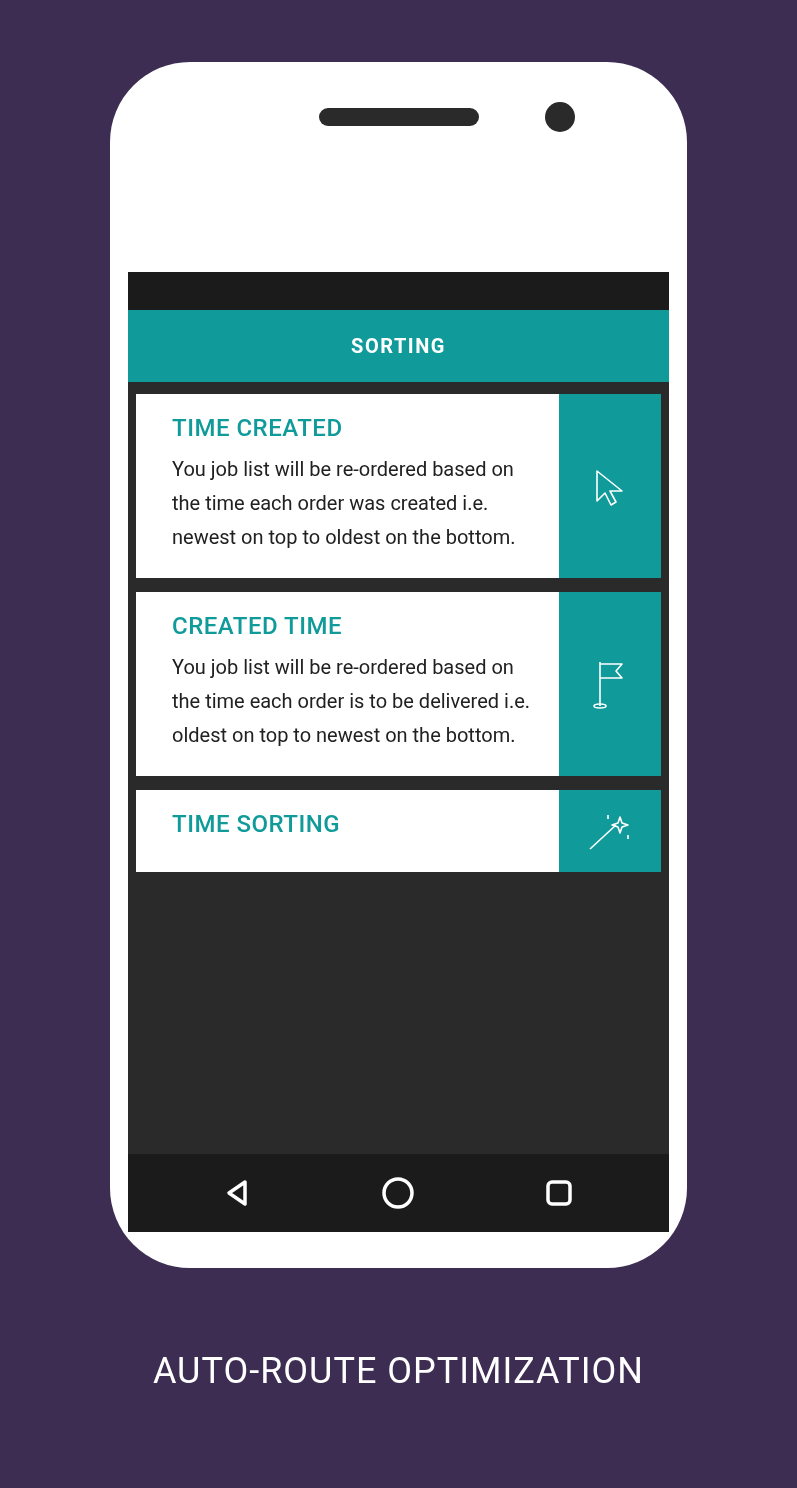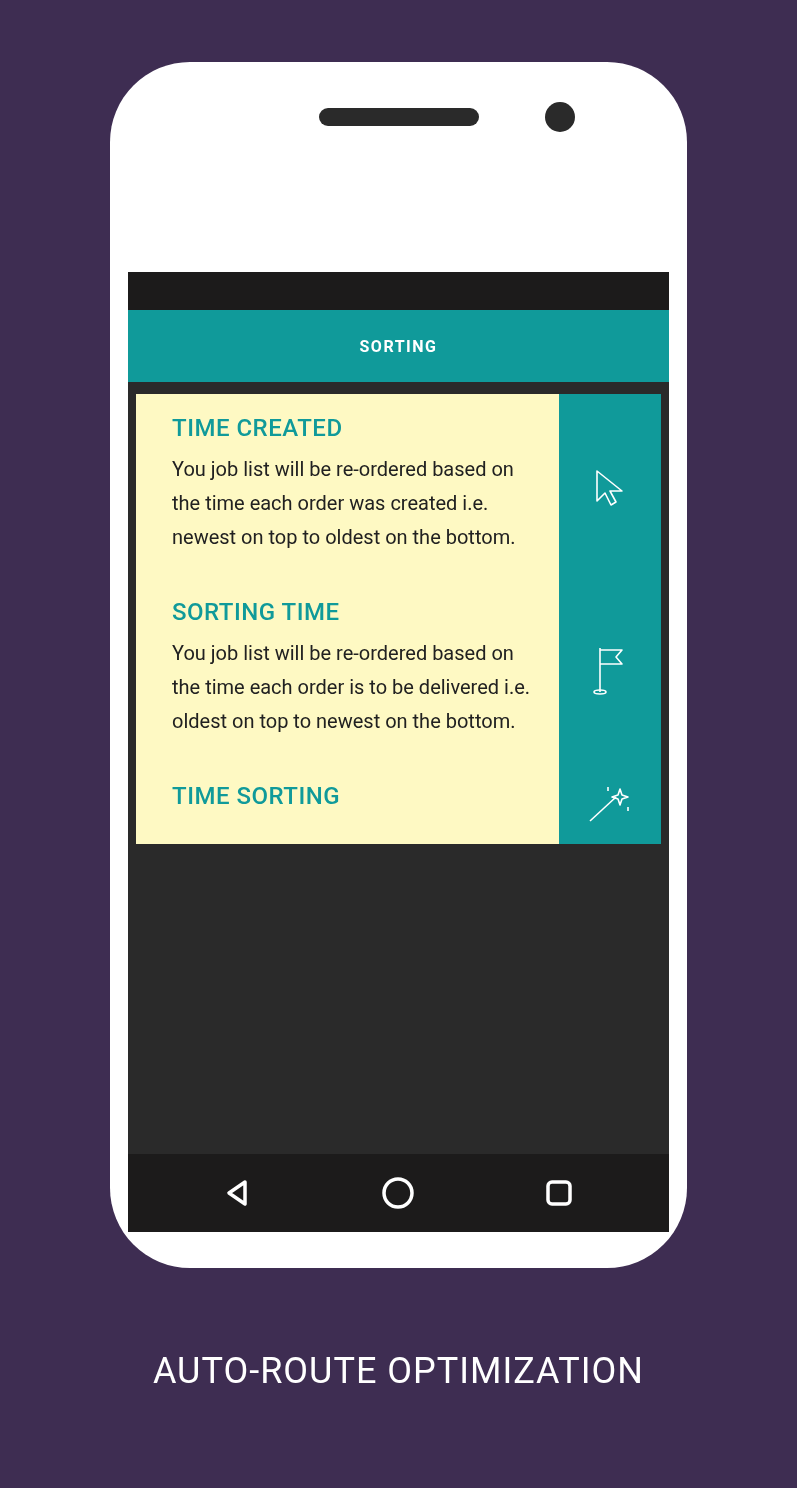--- a/index.html
+++ b/index.html
@@ -54,30 +54,31 @@
   .app-header {
     height: 72px;
     background: #109a9a;
     display: flex;
     align-items: center;
     justify-content: center;
   }
   .app-header-title {
     color: #ffffff;
     font-weight: 700;
-    font-size: 16px;
+    font-size: 20px;
     letter-spacing: 1.5px;
   }
   .content {
     padding: 12px 8px 0 8px;
     background: #2a2a2a;
   }
   .card {
     display: flex;
-    background: #fef9c3;
+    background: #ffffff;
+    margin-bottom: 14px;
     cursor: pointer;
   }
   .card-body {
     flex: 1;
     padding: 20px 24px 24px 36px;
   }
   .card-title {
     color: #109a9a;
     font-size: 24px;
     font-weight: 500;
@@ -161,21 +162,21 @@
         </div>
         <div class="card-icon">
           <svg width="52" height="52" viewBox="0 0 52 52">
             <path d="M13 11 L13 41 L21 33 L27 45 L32 42 L26 31 L38 31 Z" stroke-linejoin="round"></path>
           </svg>
         </div>
       </div>
 
       <div class="card">
         <div class="card-body">
-          <div class="card-title">SORTING TIME</div>
+          <div class="card-title">CREATED TIME</div>
           <div class="card-desc">You job list will be re-ordered based on the time each order is to be delivered i.e. oldest on top to newest on the bottom.</div>
         </div>
         <div class="card-icon">
           <svg width="48" height="56" viewBox="0 0 48 56">
             <line x1="14" y1="6" x2="14" y2="50"></line>
             <path d="M14 8 L36 8 L30 15 L36 22 L14 22" stroke-linejoin="round"></path>
             <ellipse cx="14" cy="50" rx="6" ry="2"></ellipse>
           </svg>
         </div>
       </div>

